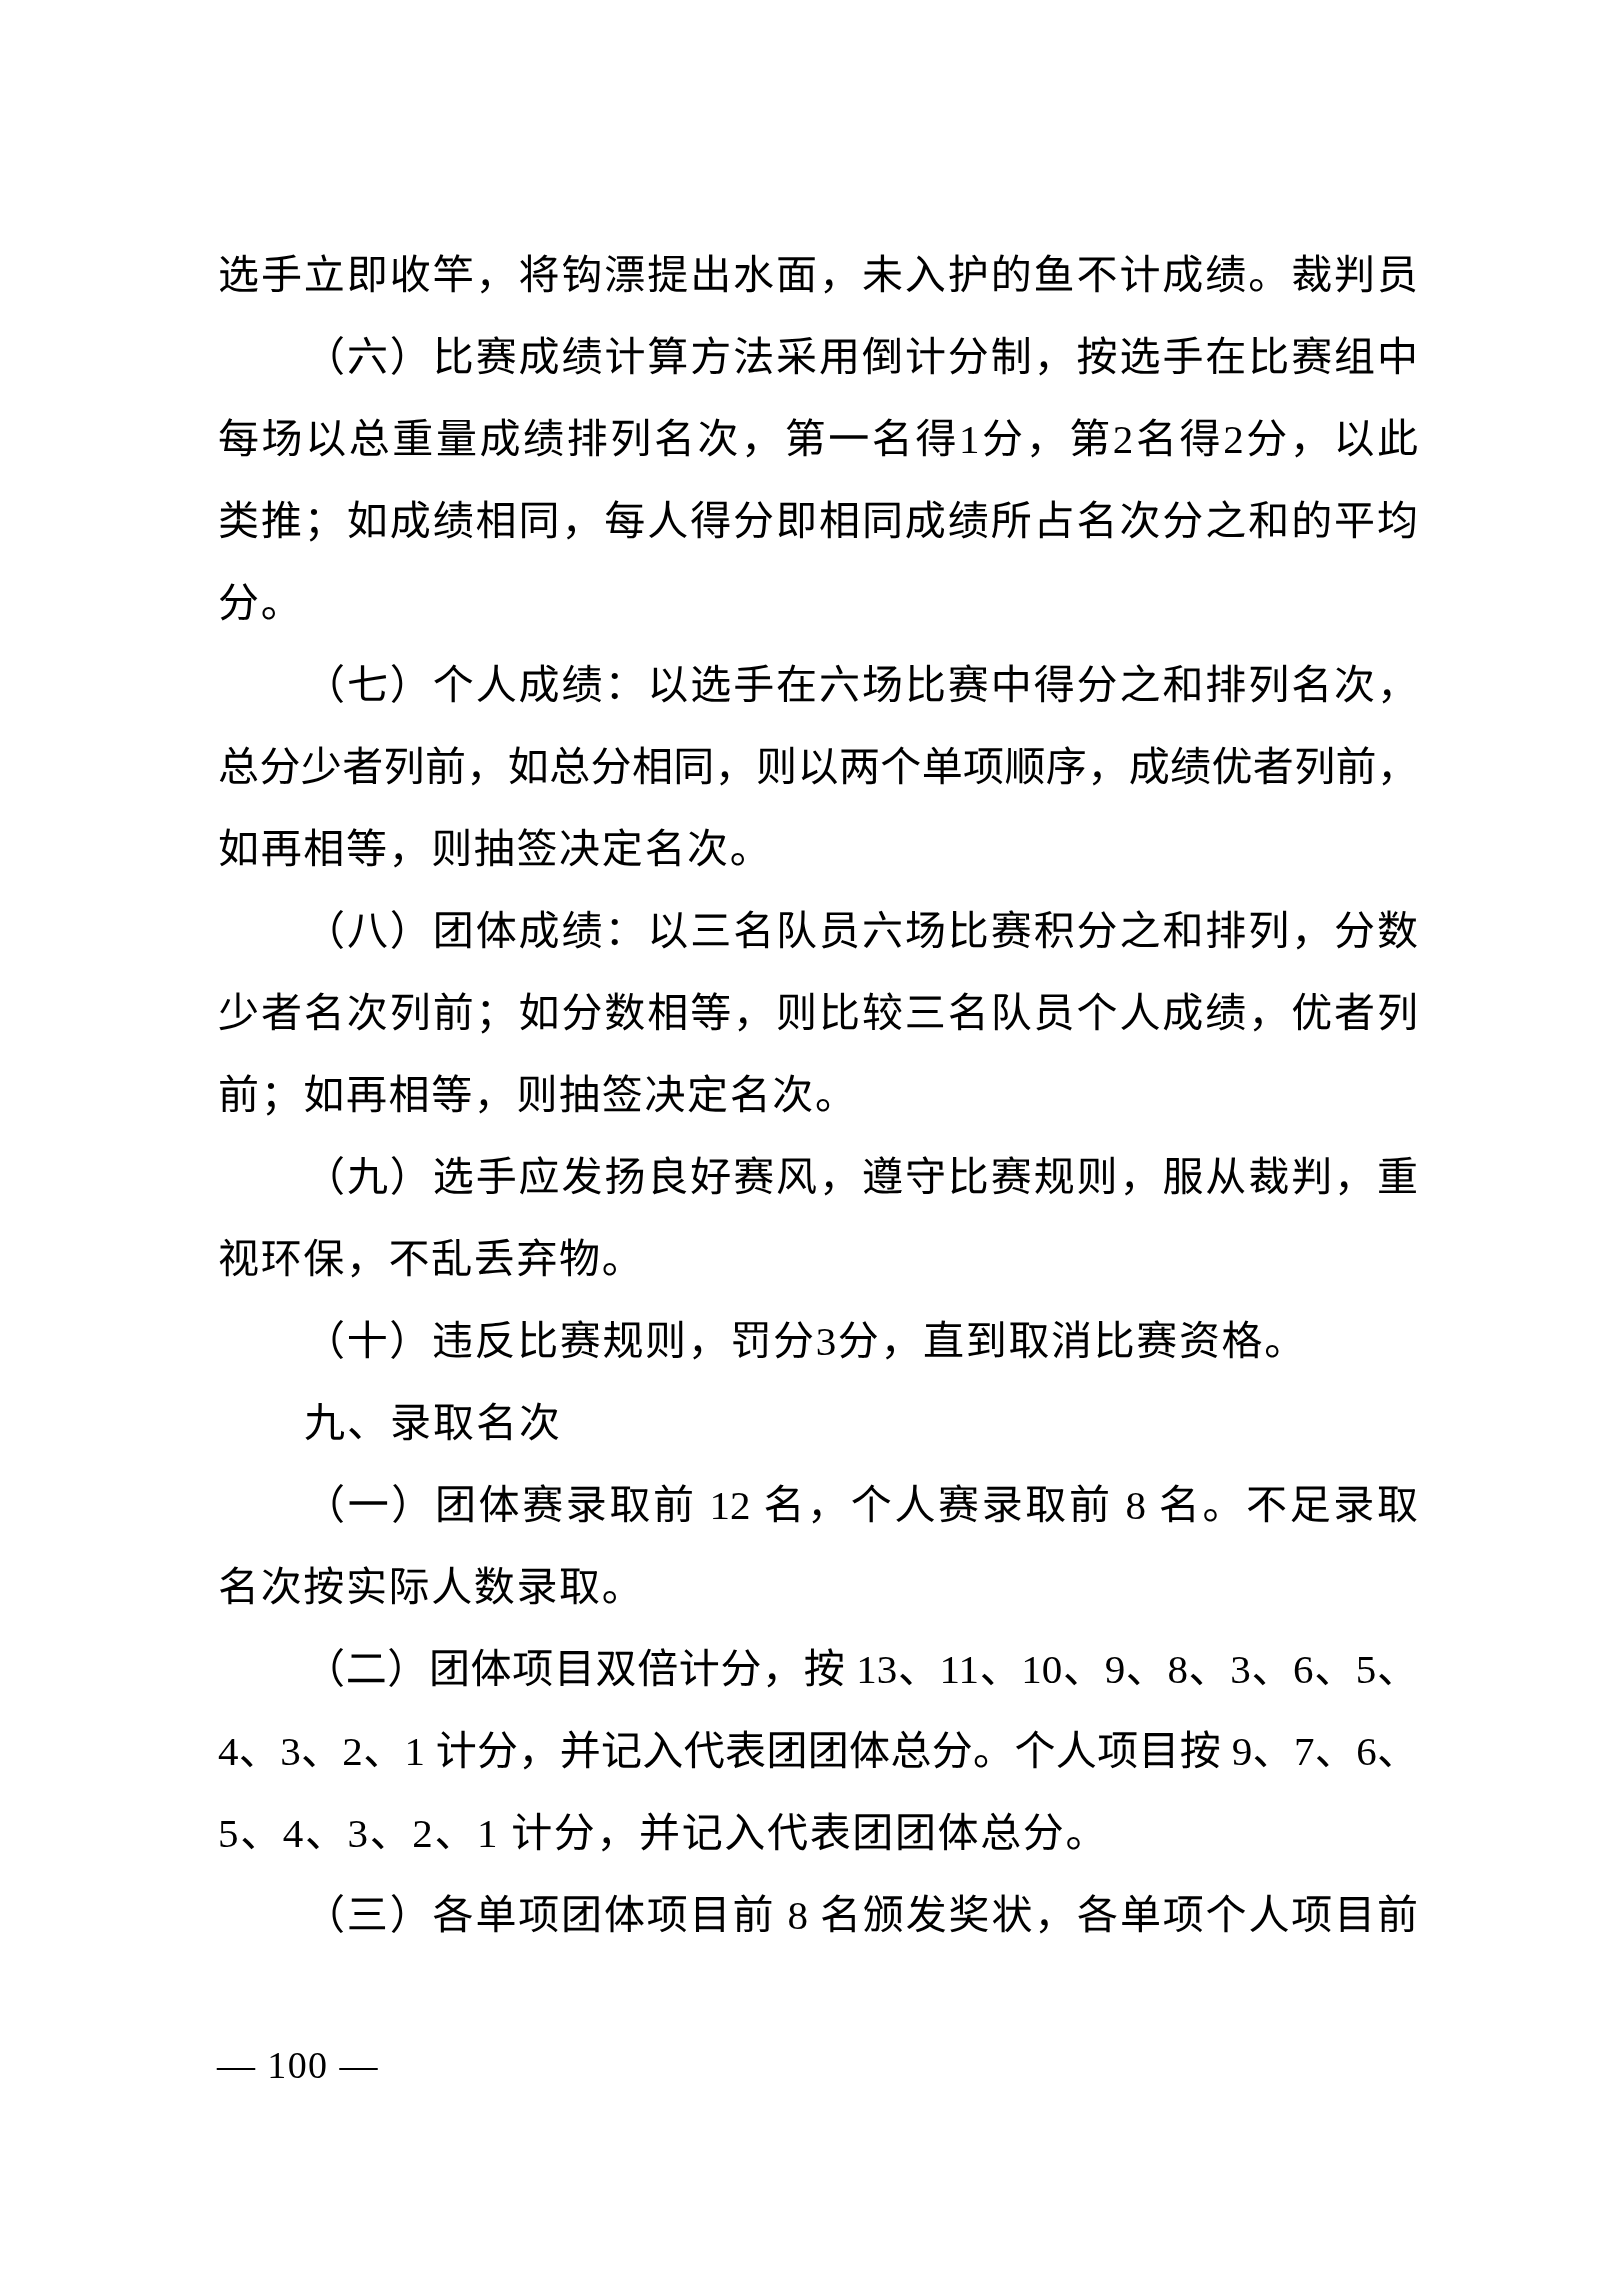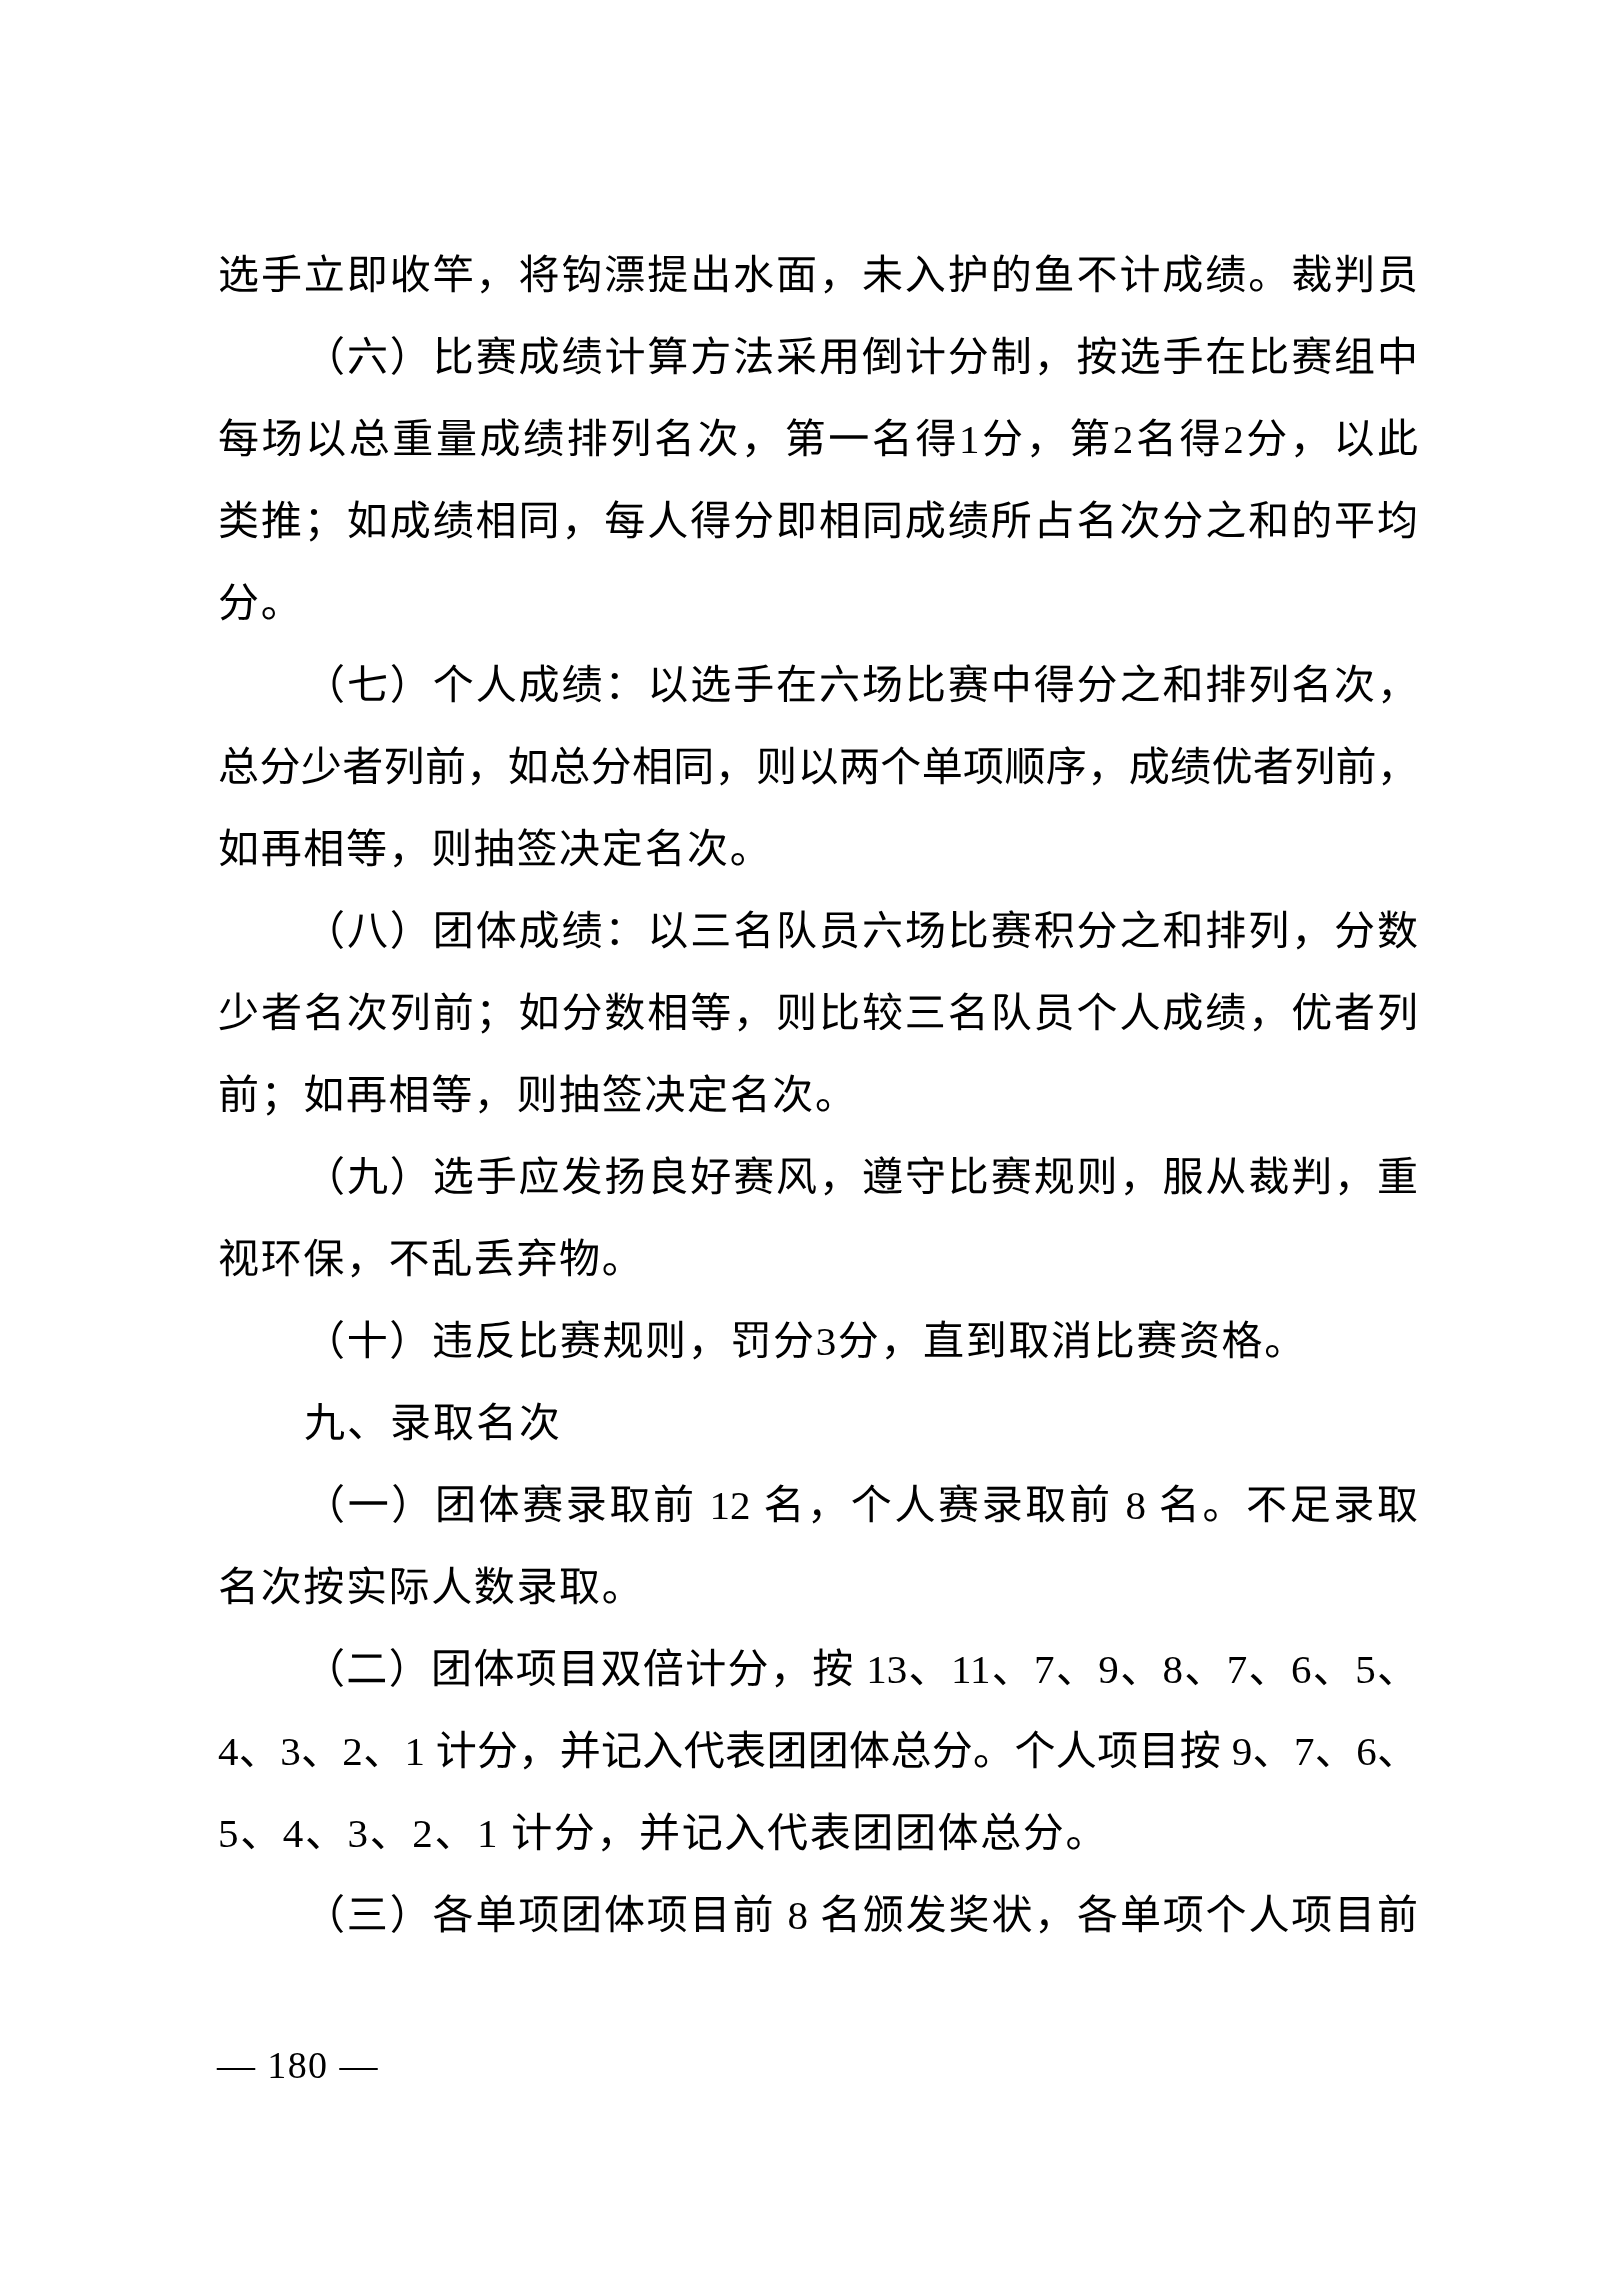--- a/index.html
+++ b/index.html
@@ -73,21 +73,21 @@
     <div class="line">如再相等，则抽签决定名次。</div>
     <div class="line j ind">（八）团体成绩：以三名队员六场比赛积分之和排列，分数</div>
     <div class="line j">少者名次列前；如分数相等，则比较三名队员个人成绩，优者列</div>
     <div class="line">前；如再相等，则抽签决定名次。</div>
     <div class="line j ind">（九）选手应发扬良好赛风，遵守比赛规则，服从裁判，重</div>
     <div class="line">视环保，不乱丢弃物。</div>
     <div class="line ind">（十）违反比赛规则，罚分3分，直到取消比赛资格。</div>
     <div class="line ind heading">九、录取名次</div>
     <div class="line j ind">（一）团体赛录取前 12 名，个人赛录取前 8 名。不足录取</div>
     <div class="line">名次按实际人数录取。</div>
-    <div class="line j ind">（二）团体项目双倍计分，按 13、11、7、9、8、7、6、5、</div>
+    <div class="line j ind">（二）团体项目双倍计分，按 13、11、10、9、8、3、6、5、</div>
     <div class="line j">4、3、2、1 计分，并记入代表团团体总分。个人项目按 9、7、6、</div>
     <div class="line">5、4、3、2、1 计分，并记入代表团团体总分。</div>
     <div class="line j ind">（三）各单项团体项目前 8 名颁发奖状，各单项个人项目前</div>
   </div>
 
-  <div class="footer">— 180 —</div>
+  <div class="footer">— 100 —</div>
 </div>
 
 
 </body></html>

